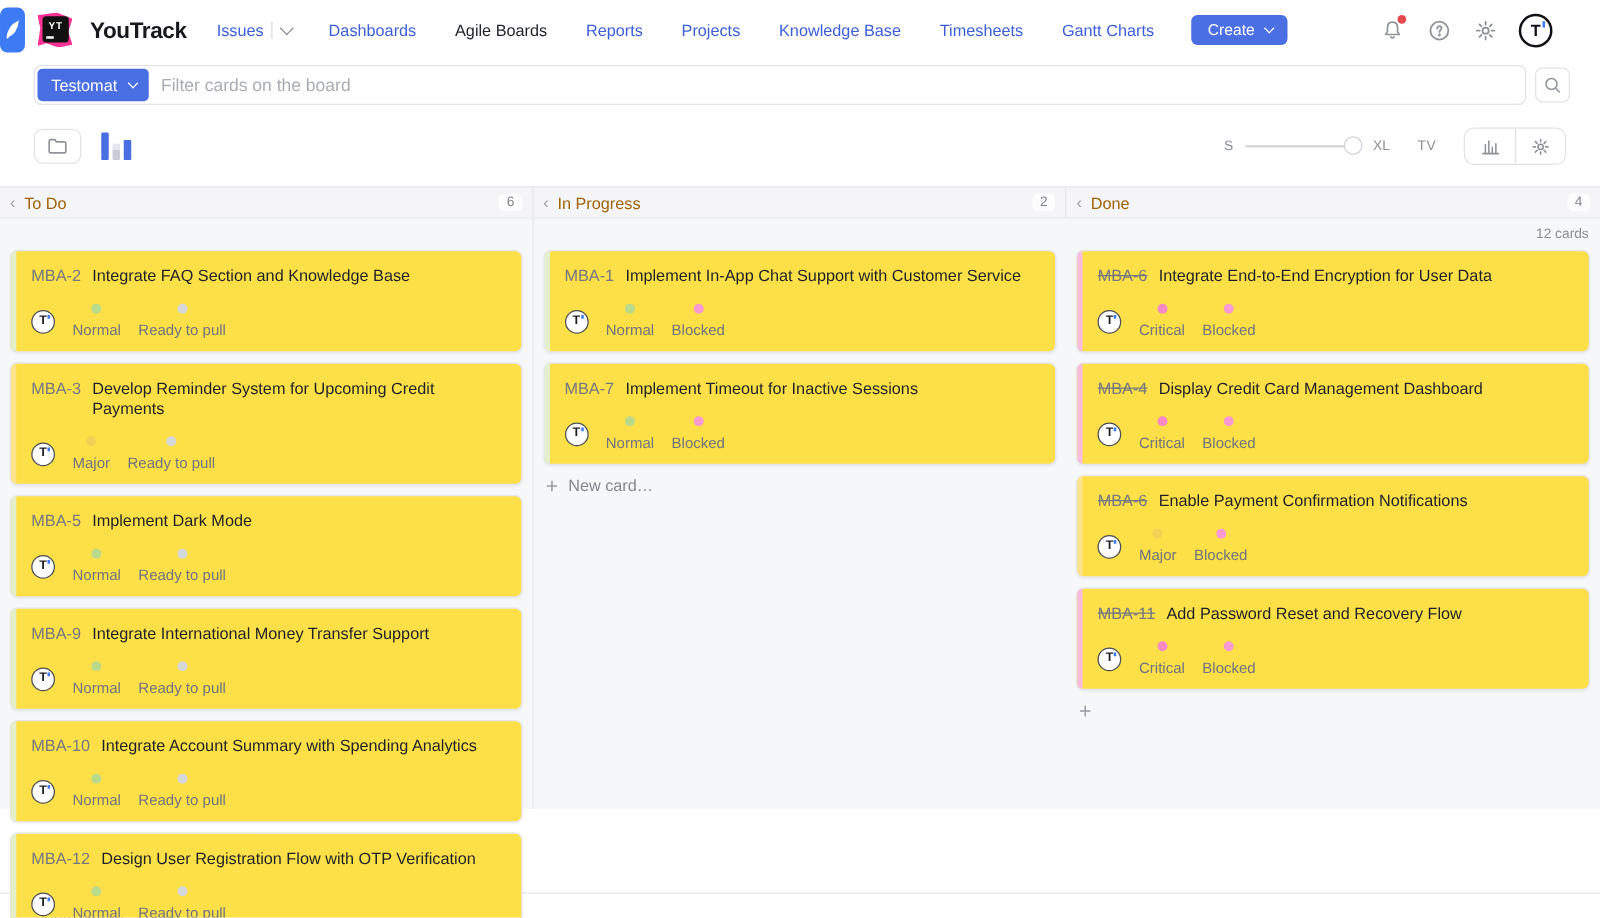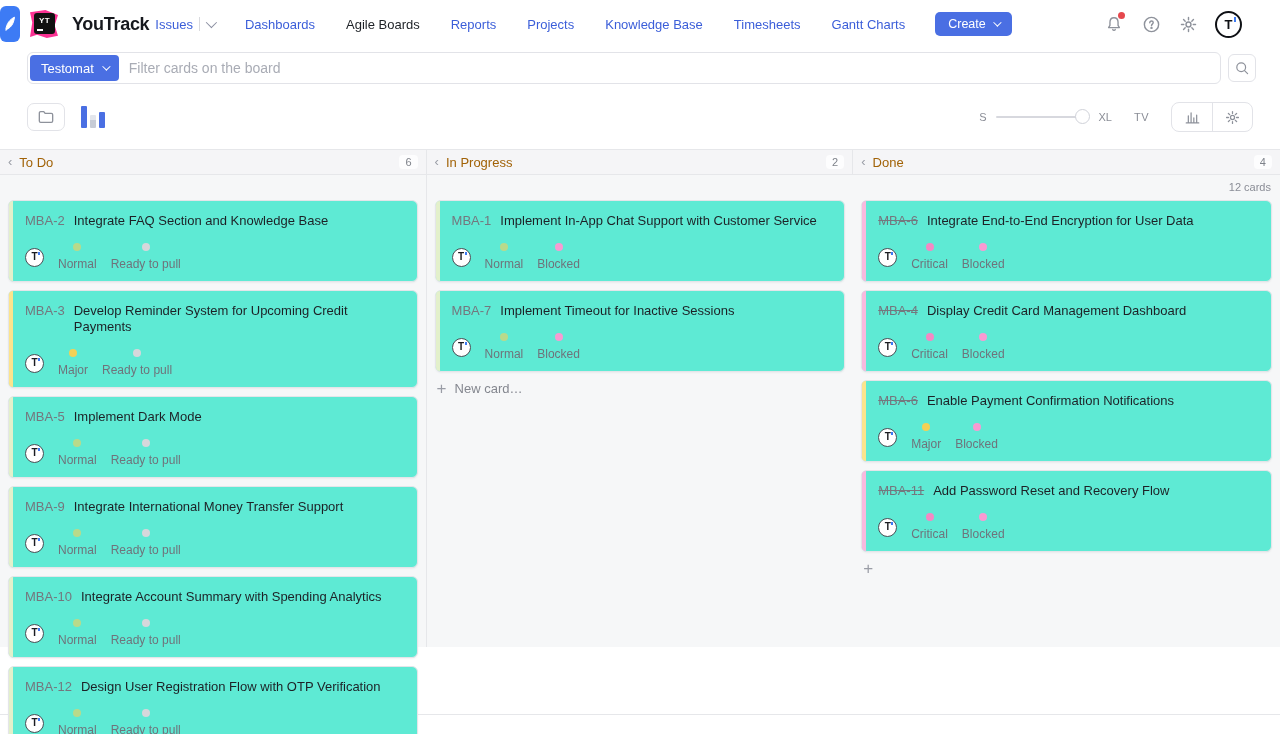--- a/index.html
+++ b/index.html
@@ -5,21 +5,21 @@
   * { margin:0; padding:0; box-sizing:border-box; }
   html,body { width:1280px; height:734px; background:#fff; font-family:"Liberation Sans", sans-serif; overflow:hidden; }
 
   
   .topbar { height:48px; display:flex; align-items:center; padding:0 38px 0 28px; position:relative; background:#fff; }
   .toolbox-badge { position:absolute; left:0; top:6px; width:20px; height:36px; background:#3d7bf5; border-radius:6px; display:flex; align-items:center; justify-content:center; }
   .logo-wrap { position:relative; width:34px; height:34px; margin-right:10px; flex:0 0 auto; }
   .logo-burst { position:absolute; left:2px; top:3px; width:28px; height:28px; background:#fa3293; clip-path:polygon(55% 0, 100% 18%, 88% 55%, 100% 92%, 60% 100%, 25% 88%, 0 96%, 8% 45%, 0 8%); }
   .logo-square { position:absolute; left:6px; top:6px; width:21px; height:21px; background:#111; border-radius:3px; color:#fff; font-size:8px; font-weight:700; text-align:center; line-height:15px; letter-spacing:.5px; }
   .logo-square i { position:absolute; left:3px; bottom:3px; width:6px; height:1.8px; background:#fff; }
-  .brand { font-size:18px; font-weight:700; color:#16181d; letter-spacing:-.3px; margin-right:6px; }
+  .brand { font-size:18px; font-weight:700; color:#16181d; letter-spacing:-.3px; margin-right:24px; }
   .nav { display:flex; align-items:center; gap:31px; font-size:13px; }
   .nav-item { color:#3b5ed9; cursor:pointer; display:flex; align-items:center; gap:6px; white-space:nowrap; }
   .nav-item.active { color:#1d2126; }
   .nav-sep { width:1px; height:14px; background:#d9dade; }
   .chev-down { width:8px; height:8px; border-right:1.6px solid #8a8ea0; border-bottom:1.6px solid #8a8ea0; transform:rotate(45deg) translateY(-2px); }
   .create-btn { margin-left:30px; background:#4a6fe3; color:#fff; font-size:12.5px; height:24px; padding:0 13px; border:none; border-radius:5px; display:flex; align-items:center; gap:7px; cursor:pointer; }
   .create-btn .chev-down { border-color:#fff; width:6px; height:6px; }
   .top-icons { margin-left:auto; display:flex; align-items:center; gap:17px; }
   .icon-btn { position:relative; width:20px; height:20px; display:flex; align-items:center; justify-content:center; cursor:pointer; }
   .red-dot { position:absolute; top:-2px; right:-1px; width:7px; height:7px; border-radius:50%; background:#e5484d; }
@@ -59,21 +59,21 @@
   .col-head:nth-child(-n+2) { border-right:1px solid #e6e7ea; }
   .col-chev { color:#9a9da6; font-size:13px; line-height:1; cursor:pointer; transform:translateY(-1px); }
   .col-name { font-size:13px; color:#a16207; }
   .col-count { margin-left:auto; background:#fdfdfe; border-radius:4px; padding:1px 6px; font-size:11px; color:#7e828a; }
 
   
   .board { position:relative; display:flex; height:472px; background:#f6f7f8; }
   .total-cards { position:absolute; top:6px; right:9px; font-size:11px; color:#8a8d96; }
   .bcol { width:426.6px; padding:25px 8px 0 8px; }
   .bcol:nth-child(-n+2) { border-right:1px solid #e6e7ea; }
-  .card { position:relative; background:#5eead4; border:1px solid #e4e5e9; border-radius:6px; box-shadow:0 1px 2px rgba(20,20,30,.05); margin-bottom:8px; padding:12px 12px 10px 16px; cursor:pointer; }
+  .card { position:relative; background:#fde047; border:1px solid #e4e5e9; border-radius:6px; box-shadow:0 1px 2px rgba(20,20,30,.05); margin-bottom:8px; padding:12px 12px 10px 16px; cursor:pointer; }
   .card .stripe { position:absolute; left:0; top:0; bottom:0; width:4px; border-radius:6px 0 0 6px; }
   .card-top { font-size:13px; line-height:16px; display:flex; gap:9px; align-items:baseline; }
   .card-id { color:#74777e; white-space:nowrap; }
   .card-id.resolved { text-decoration:line-through; }
   .card-title { color:#1d2126; }
   .card-meta { margin-top:14px; display:flex; align-items:center; gap:14px; }
   .avatar-sm { width:19px; height:19px; border-radius:50%; border:1.6px solid #4b4e55; background:#fff; position:relative; display:flex; align-items:center; justify-content:center; flex:0 0 auto; }
   .avatar-sm b { font-size:10px; font-weight:800; color:#1a1c20; line-height:1; }
   .avatar-sm i { position:absolute; top:3px; right:3px; width:1.8px; height:3.6px; background:#3d7bf5; }
   .meta-field { display:flex; align-items:center; gap:6px;flex-direction:column; }

